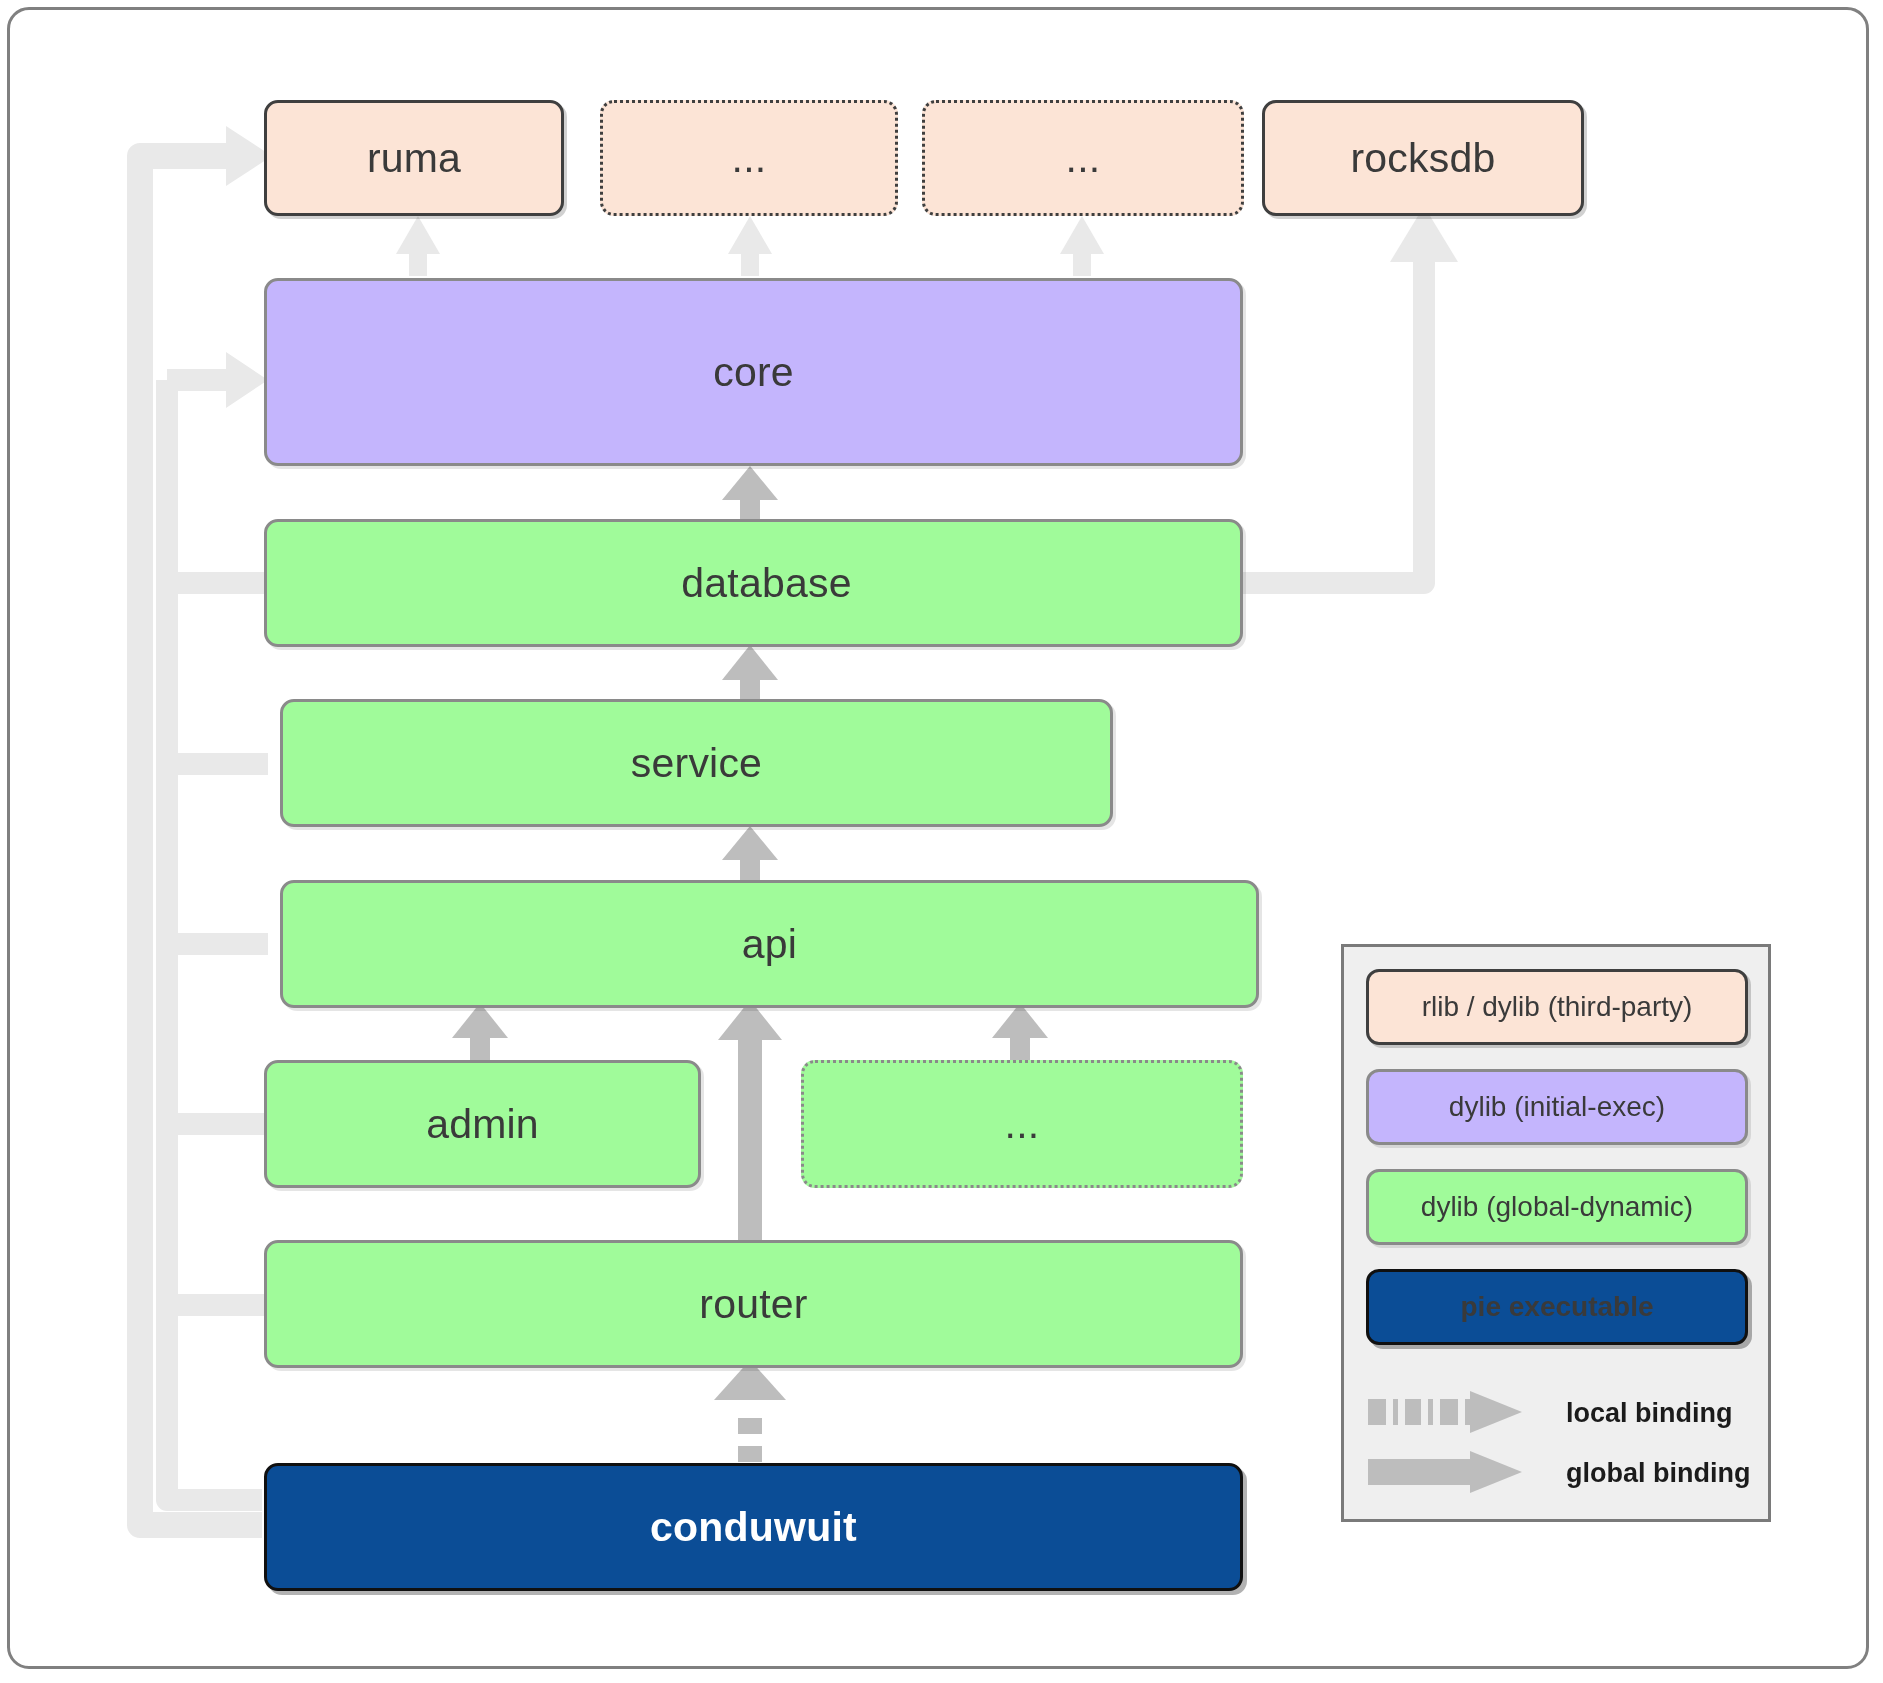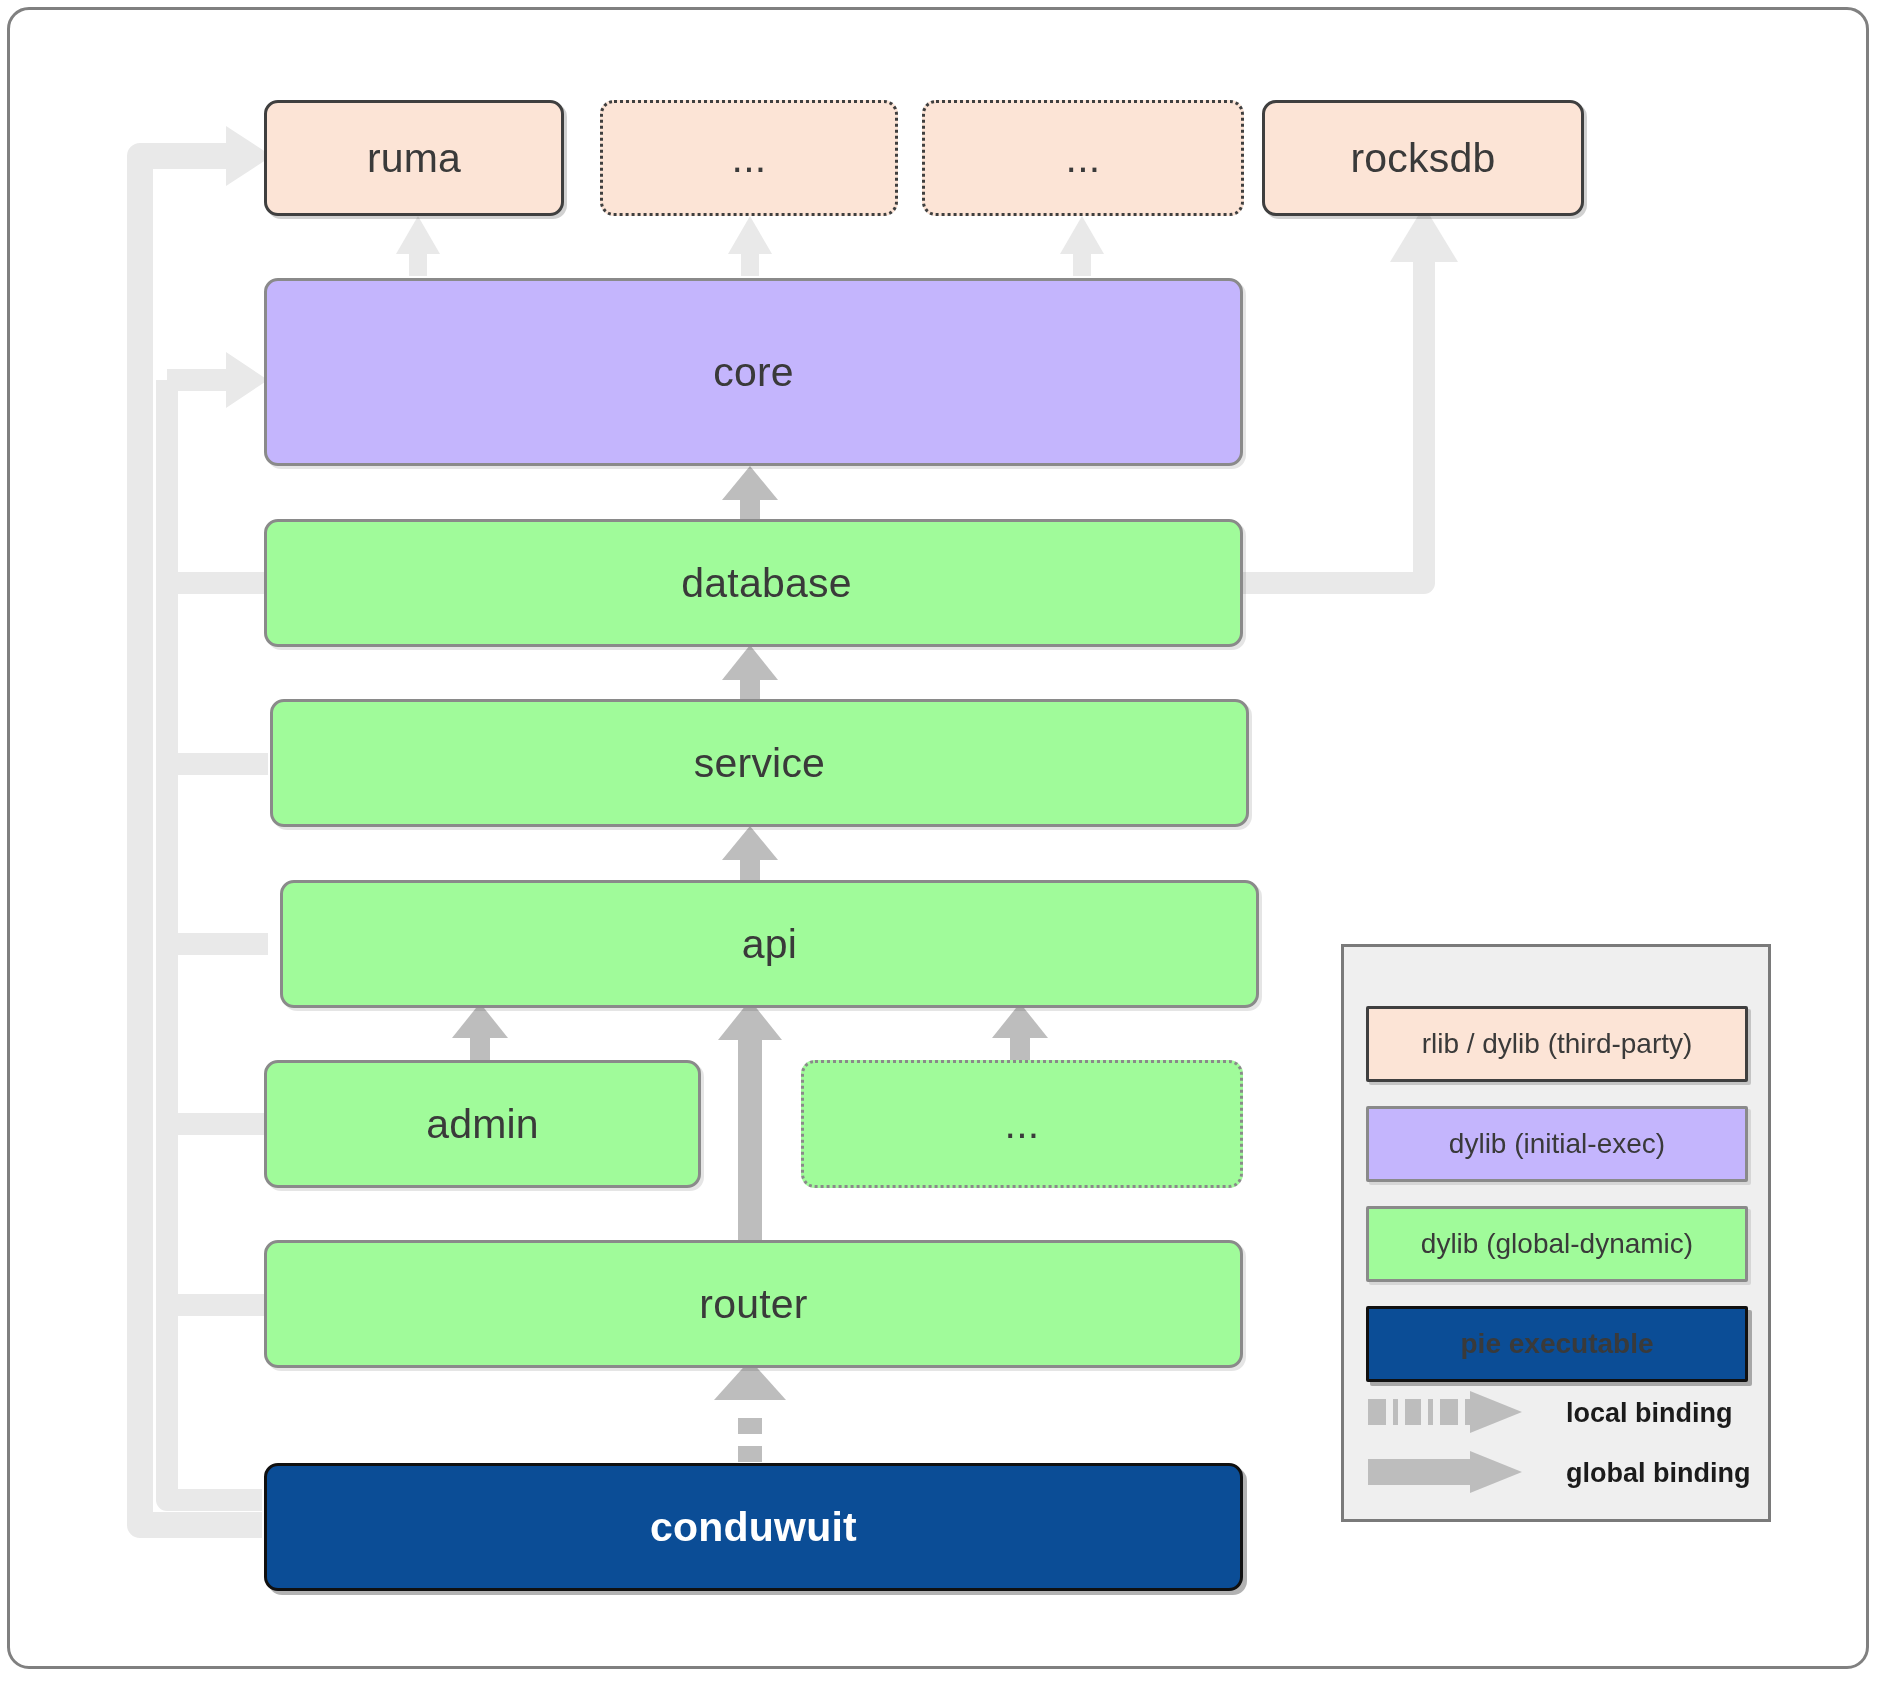--- a/index.html
+++ b/index.html
@@ -95,24 +95,23 @@
   }
   .lg-box{
     position:absolute;
     left:22px;
     width:382px;
     height:76px;
     box-sizing:border-box;
     display:flex;
     align-items:center;
     justify-content:center;
-    border-radius:2px;
+    border-radius:13px;
     font-size:28px;
     color:#3a3a3a;
-    margin-top:37px;
   }
   .lg-row{
     position:absolute;
     left:22px;
     width:390px;
     height:56px;
     display:flex;
     align-items:center;
   }
   .lg-row .lg-text{
@@ -207,21 +206,21 @@
   </div>
 
   <div class="node n-initial" style="left:264px;top:278px;width:979px;height:188px;">
     <span class="lbl">core</span>
   </div>
 
   <div class="node n-global" style="left:264px;top:519px;width:979px;height:128px;padding-left:26px;">
     <span class="lbl">database</span>
   </div>
 
-  <div class="node n-global" style="left:270px;top:699px;width:979px;height:128px;">
+  <div class="node n-global" style="left:280px;top:699px;width:833px;height:128px;">
     <span class="lbl">service</span>
   </div>
 
   <div class="node n-global" style="left:280px;top:880px;width:979px;height:128px;">
     <span class="lbl">api</span>
   </div>
 
   <div class="node n-global" style="left:264px;top:1060px;width:437px;height:128px;">
     <span class="lbl">admin</span>
   </div>

